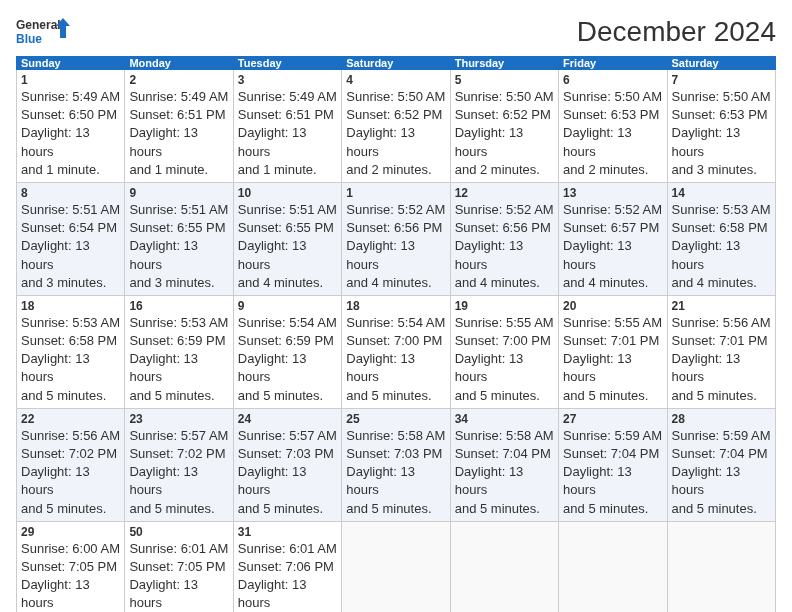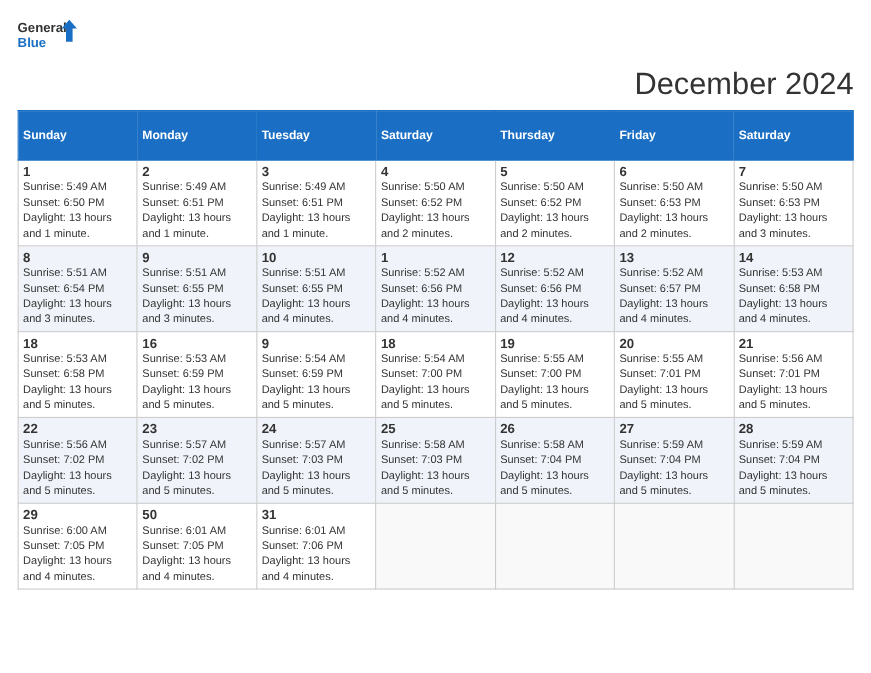--- a/index.html
+++ b/index.html
@@ -26,37 +26,36 @@
       align-items: center;
       gap: 4px;
     }
     .title-block {
       text-align: right;
     }
     .month-title {
       font-size: 28px;
       font-weight: normal;
       color: #333;
-      margin-top: 44px;
     }
     .subtitle {
       font-size: 13px;
       color: #555;
     }
     table {
       width: 100%;
       border-collapse: collapse;
       table-layout: fixed;
     }
     th {
       background-color: #1a6fc4;
       color: #fff;
       font-size: 11px;
       font-weight: bold;
-      padding: 16px 4px;
+      padding: 0 4px;
       text-align: left;
       border: 1px solid #1a6fc4;
     }
     td {
       border: 1px solid #ccc;
       vertical-align: top;
       padding: 3px 4px;
       font-size: 9px;
       color: #333;
       height: 72px;
@@ -64,21 +63,21 @@
     td.empty {
       background: #f9f9f9;
     }
     .day-num {
       font-size: 12px;
       font-weight: bold;
       display: block;
       margin-bottom: 1px;
     }
     .day-detail {
-      font-size: 10px;
+      font-size: 13px;
       line-height: 1.4;
       color: #333;
     }
     tr:nth-child(odd) td:not(.empty) {
       background: #fff;
     }
     tr:nth-child(even) td:not(.empty) {
       background: #f0f4fa;
     }
   </style>
@@ -213,21 +212,21 @@
           </td>
           <td>
             <span class="day-num">24</span>
             <div class="day-detail">Sunrise: 5:57 AM<br>Sunset: 7:03 PM<br>Daylight: 13 hours<br>and 5 minutes.</div>
           </td>
           <td>
             <span class="day-num">25</span>
             <div class="day-detail">Sunrise: 5:58 AM<br>Sunset: 7:03 PM<br>Daylight: 13 hours<br>and 5 minutes.</div>
           </td>
           <td>
-            <span class="day-num">26</span>
+            <span class="day-num">34</span>
             <div class="day-detail">Sunrise: 5:58 AM<br>Sunset: 7:04 PM<br>Daylight: 13 hours<br>and 5 minutes.</div>
           </td>
           <td>
             <span class="day-num">27</span>
             <div class="day-detail">Sunrise: 5:59 AM<br>Sunset: 7:04 PM<br>Daylight: 13 hours<br>and 5 minutes.</div>
           </td>
           <td>
             <span class="day-num">28</span>
             <div class="day-detail">Sunrise: 5:59 AM<br>Sunset: 7:04 PM<br>Daylight: 13 hours<br>and 5 minutes.</div>
           </td>

